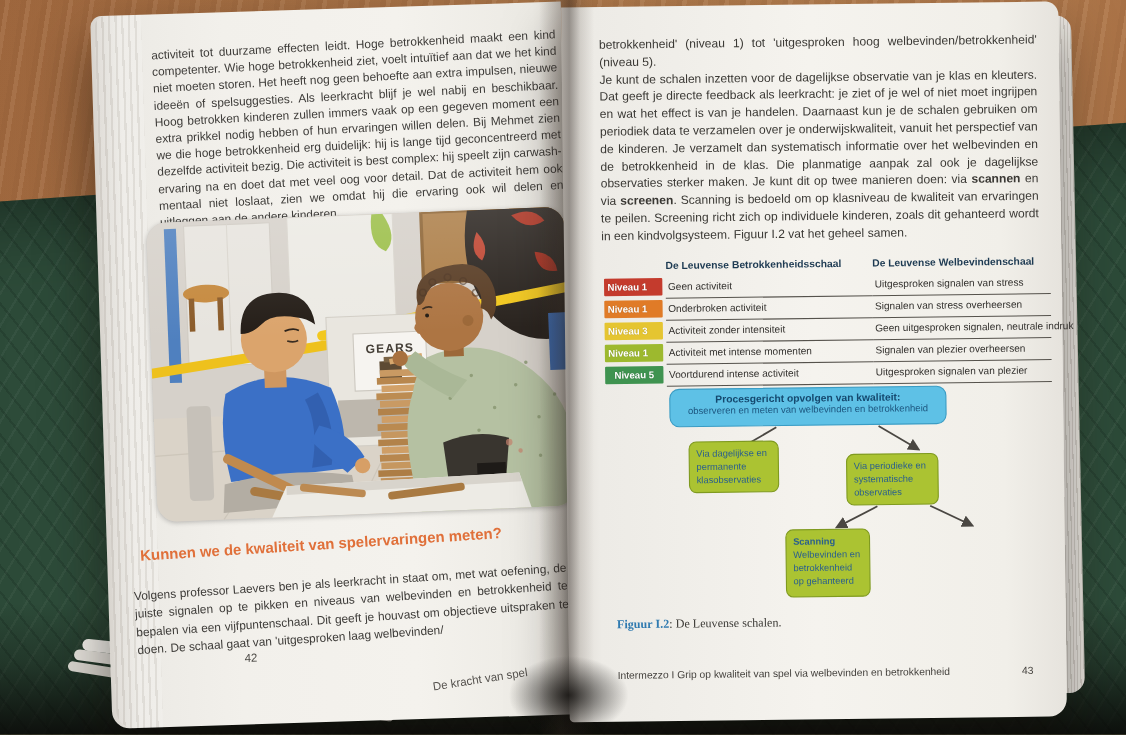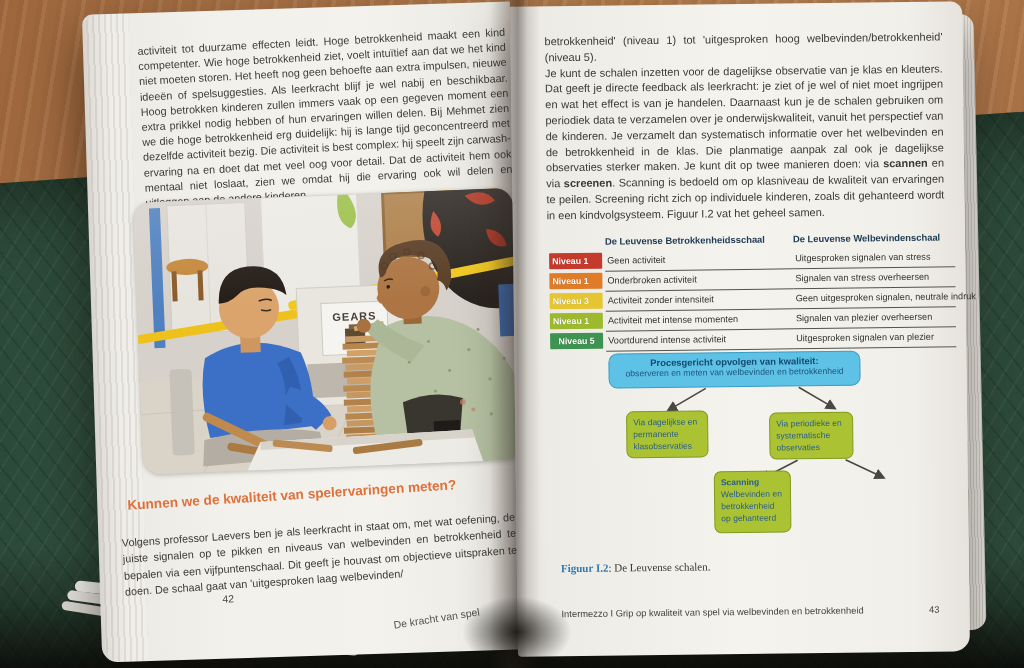--- a/index.html
+++ b/index.html
@@ -74,23 +74,23 @@
   .badge { display:inline-block; width:47px; padding:3px 3px; color:#fff; font-weight:bold;
     font-size:8.8px; border-radius:1px; text-shadow:0 0 1px rgba(0,0,0,.3); }
 
   .rp-figure { position:absolute; left:36px; top:344px; width:404px; height:214px; }
   .fig-top { position:absolute; left:58px; top:4px; width:252px; height:35px; background:#5ec1e6;
     border:1px solid #3a9cc4; border-radius:9px; text-align:center; padding-top:3px; box-sizing:border-box; }
   .fig-top-title { font-size:9.4px; font-weight:bold; color:#15496f; }
   .fig-top-sub { font-size:8.7px; color:#1d567f; }
   .fig-box { position:absolute; background:#abc332; border:1px solid #7f9a1f; border-radius:7px;
     color:#2a5f8d; font-size:8.5px; line-height:1.4; padding:5px 6px; box-sizing:border-box; }
-  .fig-branch-left  { left:75px;  top:62px;  width:82px; height:47px; }
+  .fig-branch-left  { left:75px;  top:52px;  width:82px; height:47px; }
   .fig-branch-right { left:218px; top:65px;  width:84px; height:47px; }
-  .fig-leaf-left    { left:162px; top:123px; width:77px; height:62px; }
+  .fig-leaf-left    { left:162px; top:133px; width:77px; height:62px; }
   .fig-leaf-right   { left:287px; top:135px; width:78px; height:62px; }
   .leaf-title { font-weight:bold; display:block; }
   .fig-arrows { position:absolute; left:0; top:0; width:404px; height:214px; }
 
   .rp-caption { position:absolute; left:44px; top:556px; font-family:"Liberation Serif", serif;
     font-size:11px; color:#3a3834; }
   .cap-label { color:#2f7ab0; font-weight:bold; }
   .rp-footline { position:absolute; left:44px; top:602px; width:378px; display:flex;
     justify-content:space-between; font-size:9.4px; color:#45423e; }
 </style>

